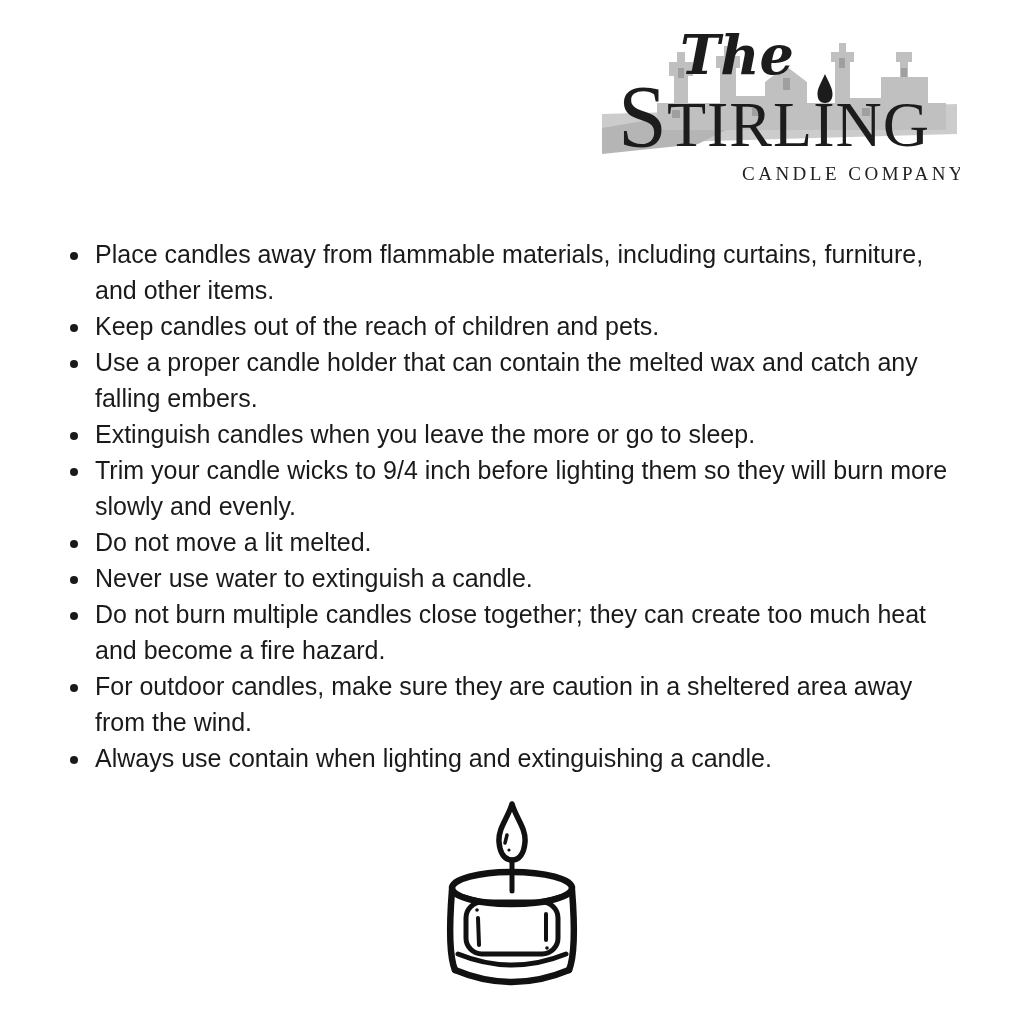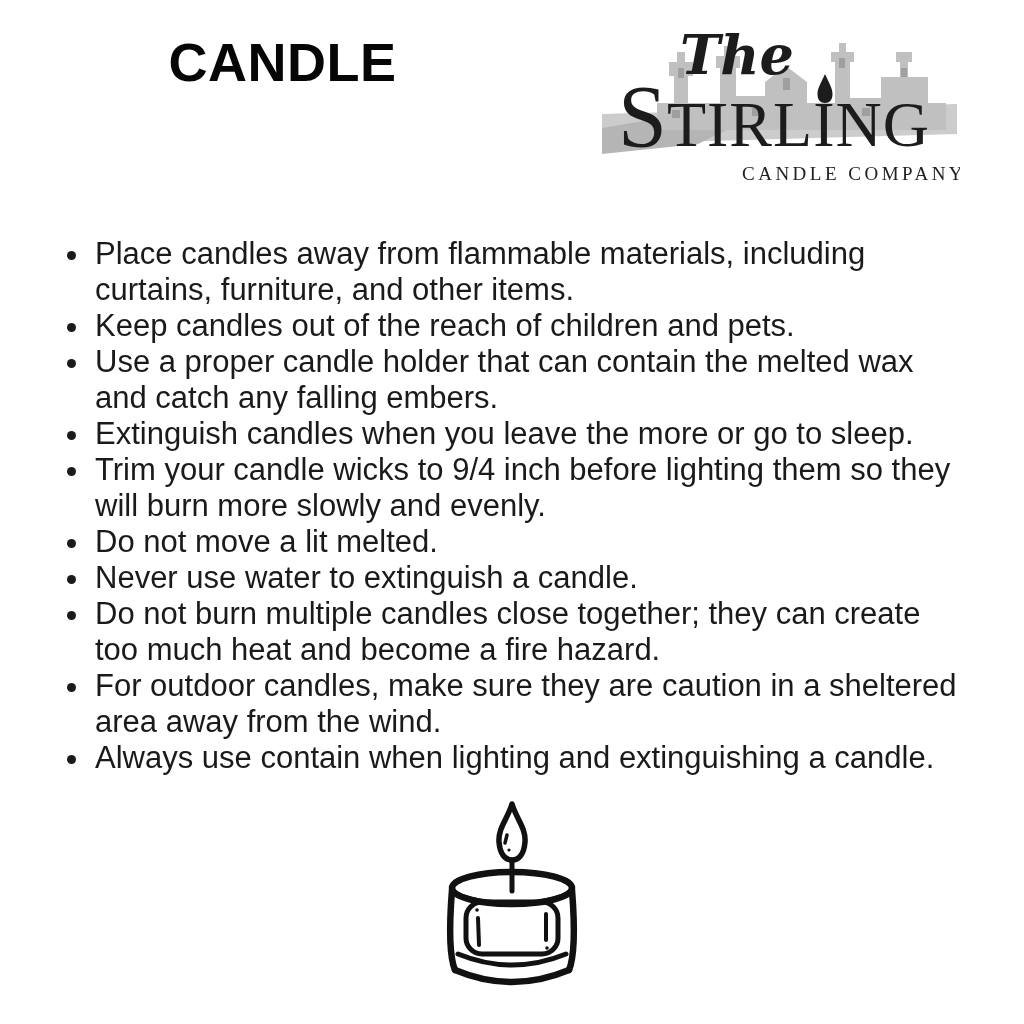--- a/index.html
+++ b/index.html
@@ -54,42 +54,41 @@
   .tips {
     position: absolute;
     top: 236px;
     left: 58px;
     width: 900px;
   }
   .tips ul {
     margin: 0;
     padding: 0 0 0 34px;
     list-style: disc outside;
-    font-size: 31px;
+    font-size: 25px;
     line-height: 36px;
     color: #1a1a1a;
   }
   .tips li { padding-left: 3px; }
 
   
   .candle {
     position: absolute;
     top: 798px;
     left: 50%;
     transform: translateX(-50%);
     width: 142px;
     height: 204px;
   }
   .candle svg { display: block; width: 100%; height: 100%; }
 </style>
 </head>
 <body>
 
 <div class="title-block">
-  <span class="title-line">CANDLE</span>
 </div>
 
 <div class="logo">
   <svg viewBox="0 0 358 182">
 
     <g opacity="0.85">
       <path fill="#c4c4c4" d="M0 104 L355 94 L355 124 L0 134 Z"></path>
       <path fill="#a9a9a9" d="M0 118 L118 98 L152 106 L96 134 L0 144 Z"></path>
       <path fill="#b6b6b6" d="M55 120 L55 93 L72 93 L72 66 L67 66 L67 52 L75 52 L75 42 L83 42 L83 52 L91 52 L91 66 L86 66 L86 93 L118 93 L118 58 L114 58 L114 46 L122 46 L122 36 L130 36 L130 46 L138 46 L138 58 L134 58 L134 86 L163 86 L163 72 L184 56 L205 72 L205 93 L233 93 L233 52 L229 52 L229 42 L237 42 L237 33 L244 33 L244 42 L252 42 L252 52 L248 52 L248 88 L279 88 L279 67 L298 67 L298 52 L294 52 L294 42 L310 42 L310 52 L306 52 L306 67 L326 67 L326 93 L344 93 L344 120 Z"></path>
       <g fill="#8f8f8f">

